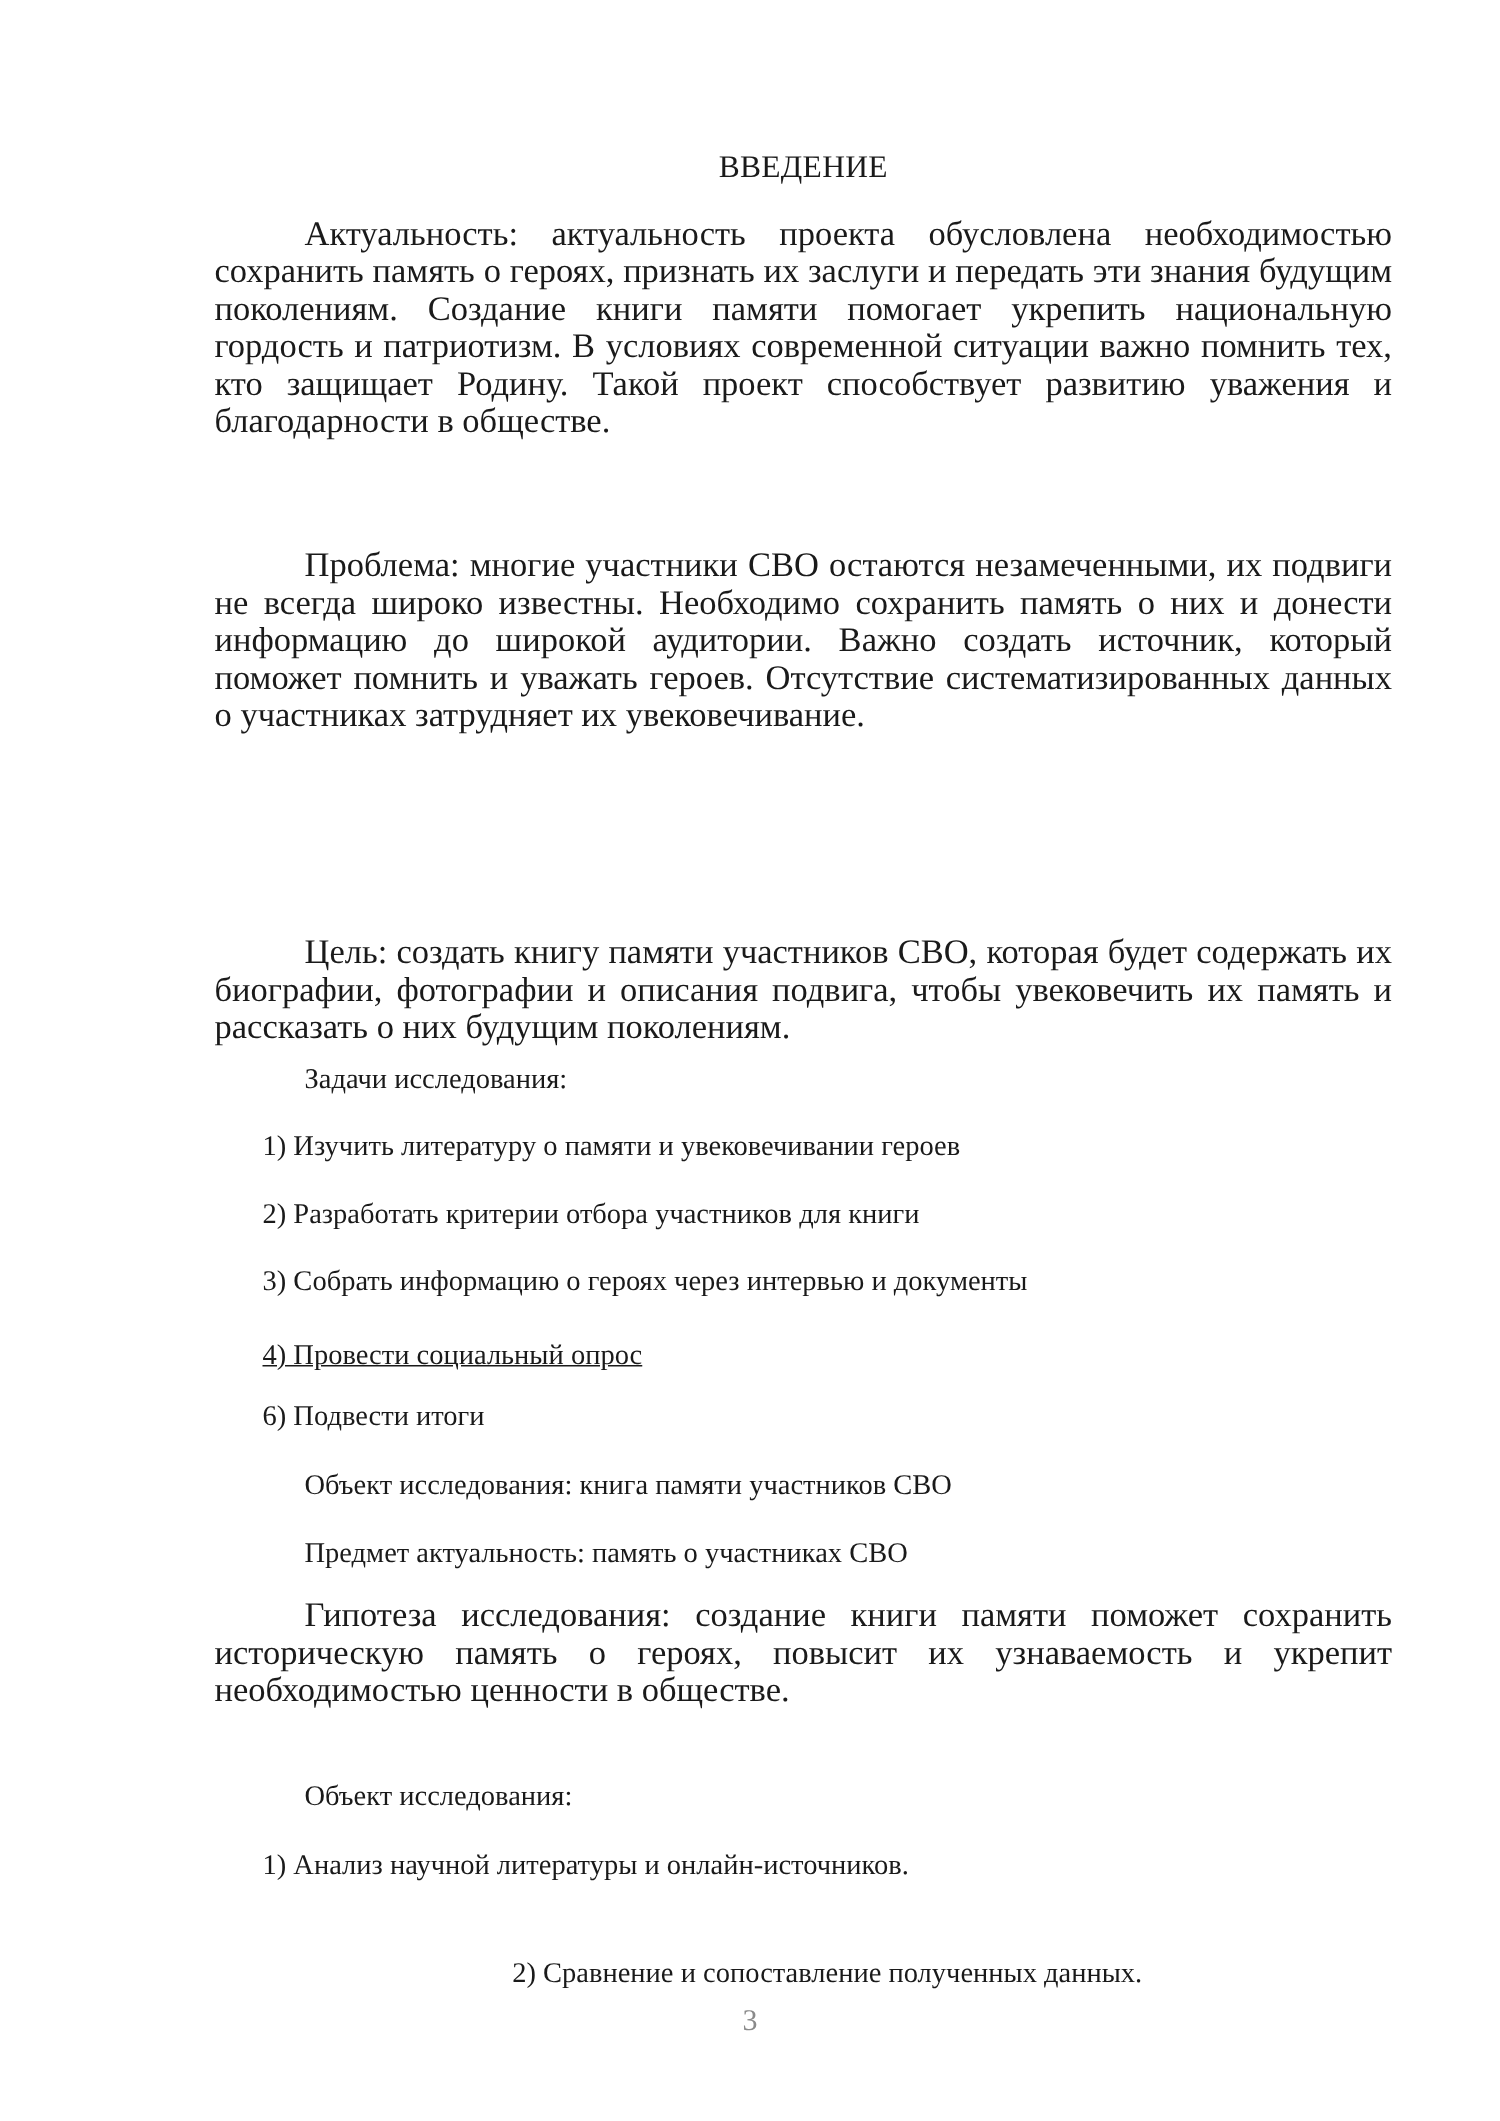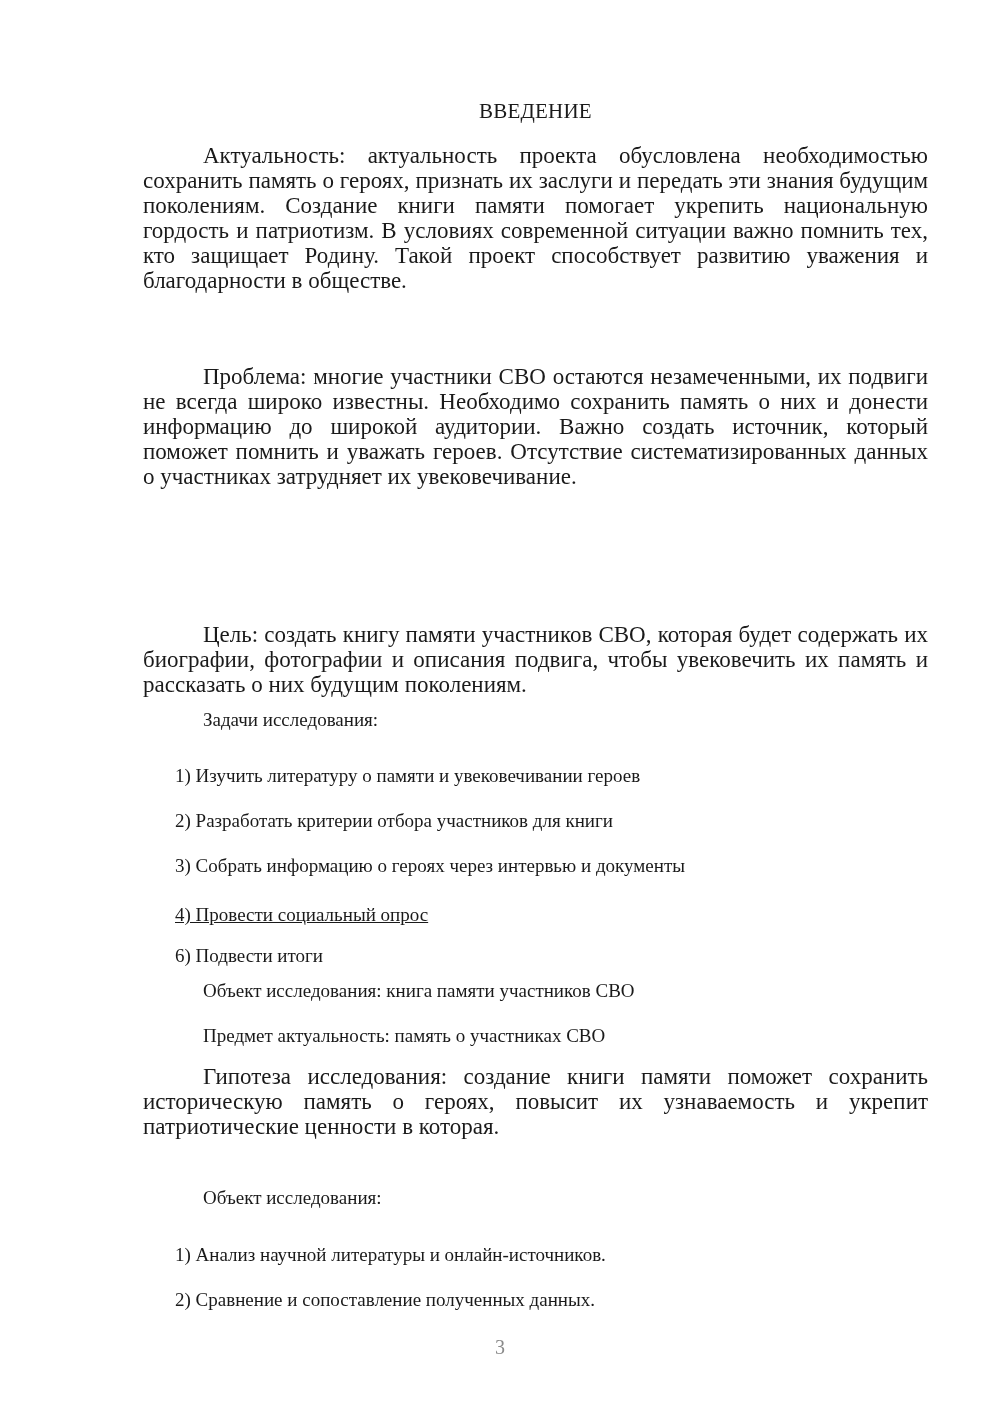--- a/index.html
+++ b/index.html
@@ -45,21 +45,21 @@
     .line {
       position: absolute;
       left: 0;
       width: 785px;
       font-size: 19px;
       line-height: 35px;
       white-space: nowrap;
       margin: 0;
     }
     .indent-60 { padding-left: 60px; box-sizing: border-box; }
-    .indent-32 { padding-left: 32px; box-sizing: border-box; margin-top: 11px; }
+    .indent-32 { padding-left: 32px; box-sizing: border-box; }
     .page-number {
       position: absolute;
       top: 1333px;
       left: 0;
       width: 1000px;
       text-align: center;
       font-size: 20px;
       line-height: 28px;
       color: #8a8a8a;
       font-family: "Liberation Serif", serif;
@@ -85,24 +85,24 @@
     <p class="line indent-32" style="top:792px;">2) Разработать критерии отбора участников для книги</p>
     <p class="line indent-32" style="top:837px;">3) Собрать информацию о героях через интервью и документы</p>
     <p class="line indent-32" style="top:886px;text-decoration:underline;">4) Провести социальный опрос</p>
     <p class="line indent-32" style="top:927px;">6) Подвести итоги</p>
   </div>
 
   <p class="line indent-60" style="top:973px;">Объект исследования: книга памяти участников СВО</p>
 
   <p class="line indent-60" style="top:1018px;">Предмет актуальность: память о участниках СВО</p>
 
-  <p class="para" style="top:1064px;">Гипотеза исследования: создание книги памяти поможет сохранить историческую память о героях, повысит их узнаваемость и укрепит патриотические ценности в которая.</p>
+  <p class="para" style="top:1064px;">Гипотеза исследования: создание книги памяти поможет сохранить историческую память о героях, повысит их узнаваемость и укрепит необходимостью ценности в обществе.</p>
 
   <p class="line indent-60" style="top:1180px;">Объект исследования:</p>
 
   <div>
     <p class="line indent-32" style="top:1226px;">1) Анализ научной литературы и онлайн-источников.</p>
-    <p class="line indent-32" style="top:1271px;">2) Сравнение и сопоставление полученных данных.</p>
+    <p class="line indent-32" style="top:1298px;text-align:center;">2) Сравнение и сопоставление полученных данных.</p>
   </div>
 
 </div>
 
 <div class="page-number">3</div>
 
 </body></html>

